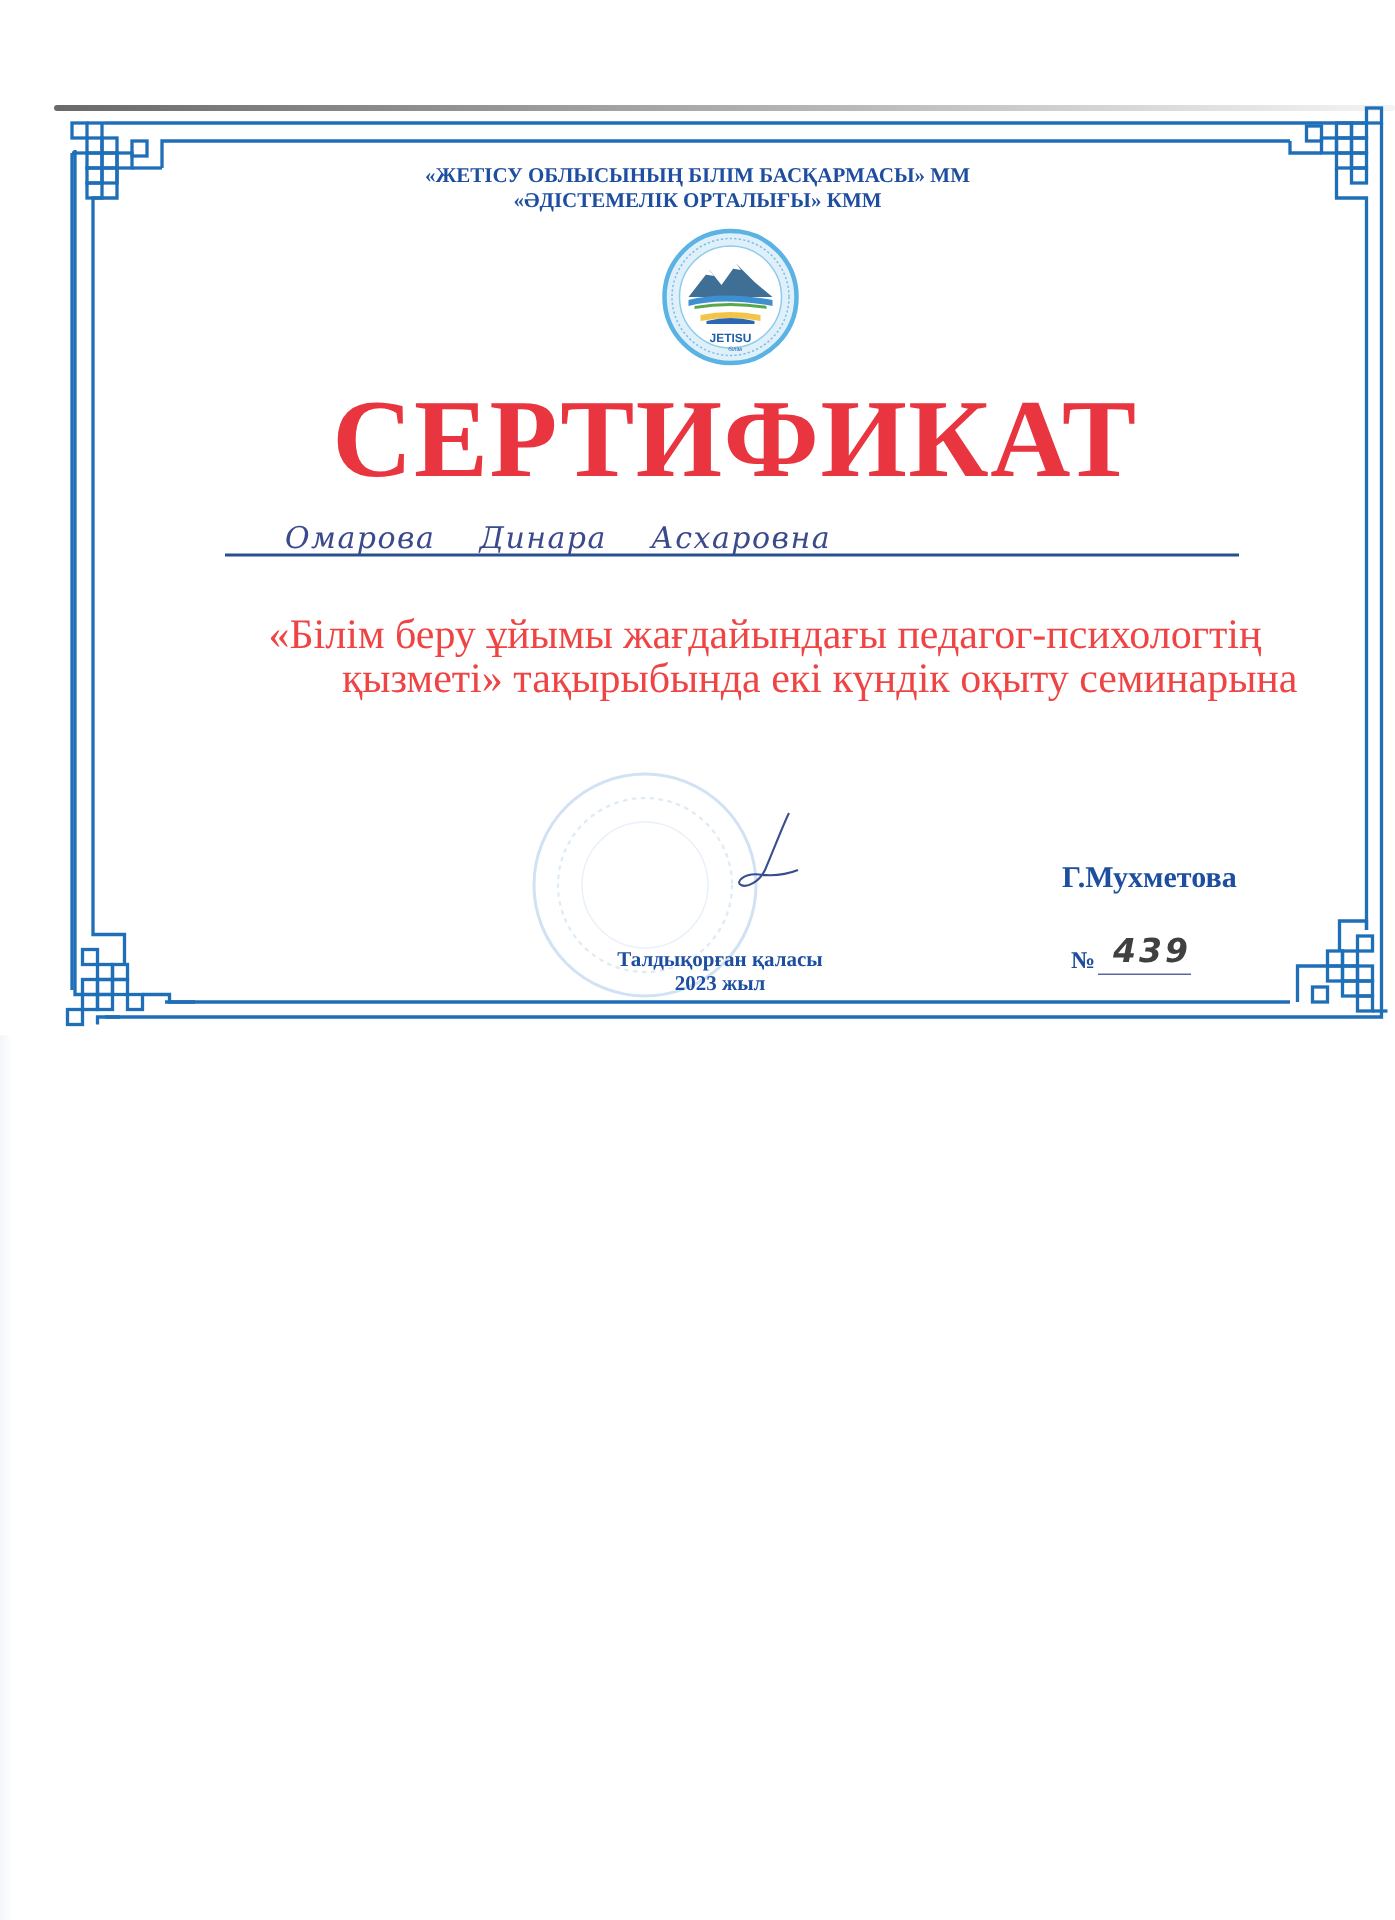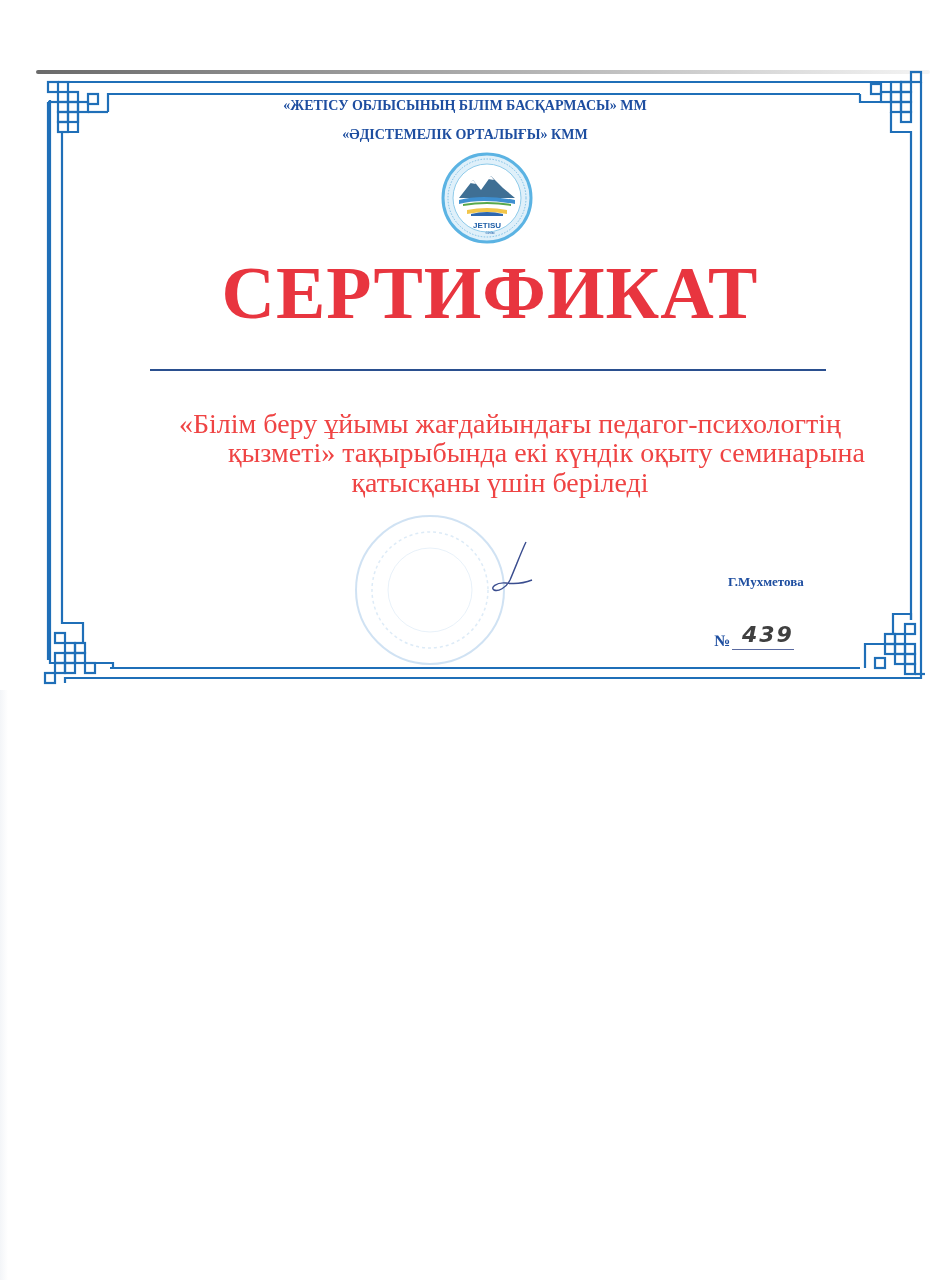--- a/index.html
+++ b/index.html
@@ -15,21 +15,21 @@
   .left-edge {
     position:absolute; left:0; top:690px; width:8px; height:590px;
     background:linear-gradient(to right, #f3f5f8, #ffffff);
   }
   .cert { position:absolute; left:0; top:0; width:930px; height:700px; }
   svg.frame { position:absolute; left:0; top:0; }
   .header {
     position:absolute; left:0; width:930px; text-align:center;
     color:#1e4ea0; font-weight:bold; font-size:14px; line-height:16px;
   }
-  .header .l1 { position:absolute; top:98px; left:0; width:930px; text-align:center; }
+  .header .l1 { position:absolute; top:110px; left:0; width:930px; text-align:center; }
   .header .l2 { position:absolute; top:127px; left:0; width:930px; }
   .logo { position:absolute; left:441px; top:152px; width:92px; height:92px; }
   .title {
     position:absolute; top:252px; left:0; width:980px; text-align:center;
     color:#e8353f; font-weight:bold; font-size:74px; letter-spacing:1px; line-height:82px;
   }
   .name-line {
     position:absolute; left:150px; top:369px; width:676px; height:2px; background:#2a4f8f;
   }
   .name-hand {
@@ -41,21 +41,21 @@
     position:absolute; left:150px; width:700px; text-align:center; color:#ef4444;
     font-size:28px; line-height:25px;
   }
   .bt1 { top:411px; left:160px; width:700px; }
   .bt2 { top:440px; left:150px; width:700px; text-align:right; padding-left:15px; }
   .bt3 { top:470px; left:150px; width:700px; }
   .sign-label {
     position:absolute; left:188px; top:565px; color:#1e4ea0; font-weight:bold; font-size:14px; line-height:17px;
   }
   .signer {
-    position:absolute; left:708px; top:574px; color:#1e4ea0; font-weight:bold; font-size:13px;margin-left:20px;
+    position:absolute; left:708px; top:574px; color:#1e4ea0; font-weight:bold; font-size:20px;
   }
   .city {
     position:absolute; left:380px; top:633px; width:200px; text-align:center;
     color:#1e4ea0; font-weight:bold; font-size:14px; line-height:16px;
   }
   .number {
     position:absolute; left:714px; top:622px; width:100px; color:#1e4ea0; font-size:16px; font-weight:bold;
   }
   .number .no-sign { position:absolute; left:0; top:10px; }
   .number .no-line { position:absolute; left:18px; top:27px; width:62px; height:1px; background:#5a6aa0; }
@@ -174,37 +174,41 @@
     <path d="M18,48 Q40,42 74,48 L74,52 Q40,46 18,52 Z" fill="#3e8fd0"></path>
     <path d="M22,52 Q46,48 70,52 L70,54 Q46,50 22,54 Z" fill="#58a84a"></path>
     <path d="M26,58 Q46,54 66,58 L66,62 Q46,58 26,62 Z" fill="#f2c54a"></path>
     <path d="M30,62 Q46,58 62,62 L62,64 L30,64 Z" fill="#2d67b0"></path>
     <text x="46" y="76" text-anchor="middle" font-family="Liberation Sans, sans-serif" font-size="8" font-weight="bold" fill="#1f5fa8">JETISU</text>
     <text x="49" y="82" text-anchor="middle" font-family="Liberation Sans, sans-serif" font-size="4" fill="#1f5fa8">білім</text>
   </svg>
 
   <div class="title">СЕРТИФИКАТ</div>
 
+  <div class="name-hand">Омарова Динара Асхаровна</div>
   <div class="name-line"></div>
 
   <div class="body-text bt1">«Білім беру ұйымы жағдайындағы педагог-психологтің</div>
   <div class="body-text bt2">қызметі» тақырыбында екі күндік оқыту семинарына</div>
-  <div class="body-text bt3">қатысқаны үшін беріледі</div>
 
   <svg class="stamp" viewBox="0 0 180 160">
     <circle cx="90" cy="80" r="74" fill="none" stroke="#bcd6ee" stroke-width="2" opacity="0.7"></circle>
     <circle cx="90" cy="80" r="58" fill="none" stroke="#cfe2f3" stroke-width="1.5" opacity="0.7" stroke-dasharray="3 3"></circle>
     <circle cx="90" cy="80" r="42" fill="none" stroke="#d9e8f5" stroke-width="1" opacity="0.6"></circle>
   </svg>
 
   <svg class="signature" viewBox="0 0 50 60">
     <path d="M38,2 C34,10 28,26 22,40 C18,48 10,52 6,50 C2,48 8,42 18,43 C26,44 34,44 44,40" fill="none" stroke="#3a4d8f" stroke-width="1.4"></path>
   </svg>
 
   <div class="signer">Г.Мухметова</div>
 
+  <div class="city">
+    <div>Талдықорған қаласы</div>
+    <div>2023 жыл</div>
+  </div>
 
   <div class="number">
     <span class="no-sign">№</span>
     <span class="no-val">439</span>
     <span class="no-line"></span>
   </div>
 </div>
 
 </body></html>

